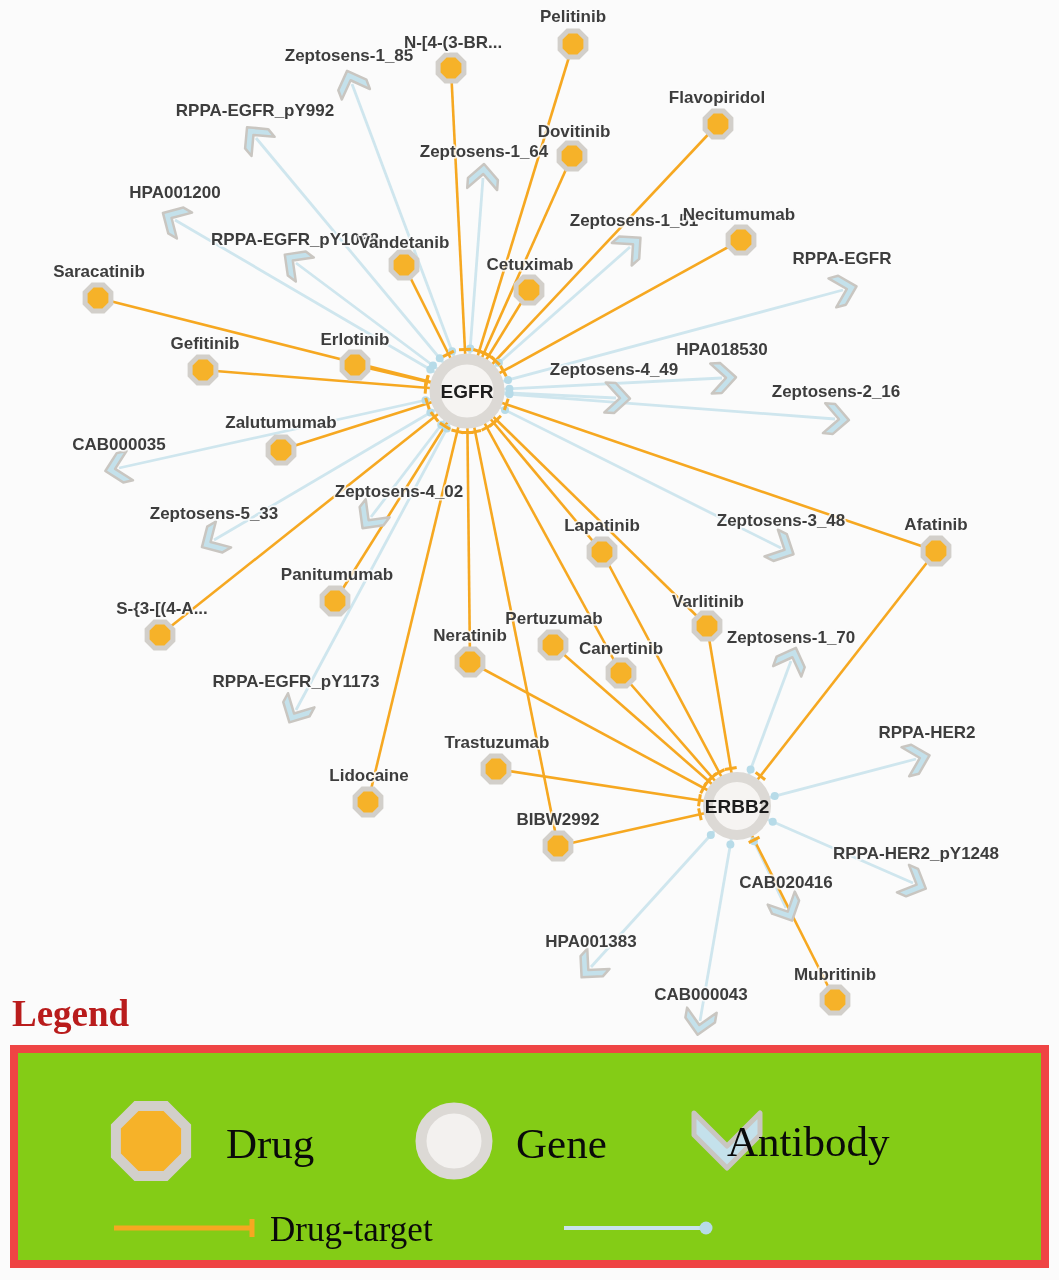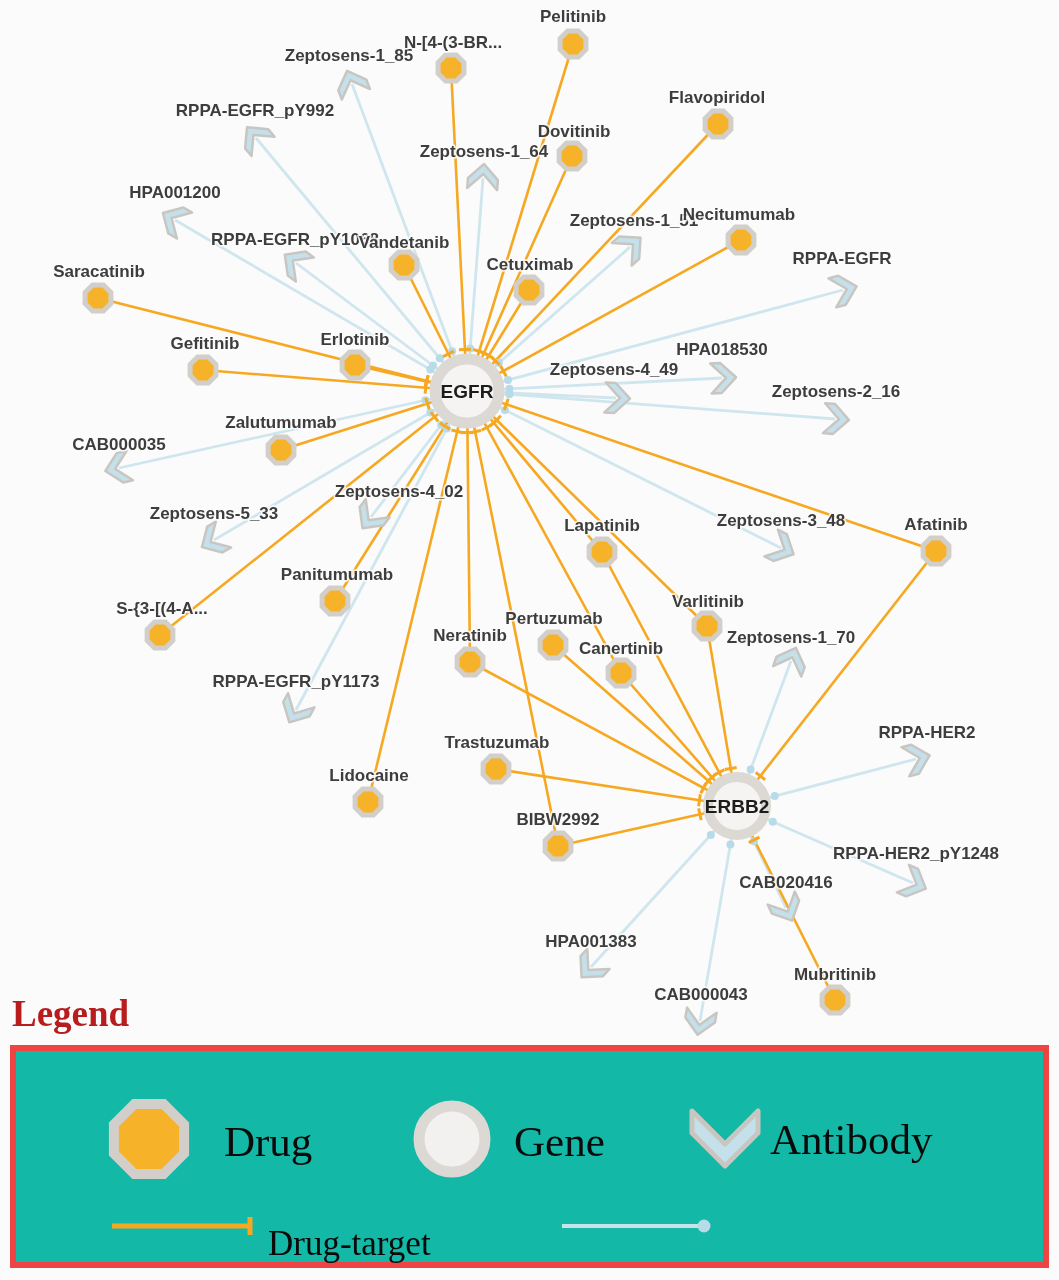--- a/index.html
+++ b/index.html
@@ -5,21 +5,21 @@
   * { margin:0; padding:0; box-sizing:border-box; }
   html,body { width:1059px; height:1280px; }
   body { background:#ffffff; font-family:"Liberation Sans",sans-serif; position:relative; overflow:hidden; }
   .stage { position:absolute; left:0; top:0; width:1059px; height:1280px; background:#fbfbfb; }
   #graph-svg { position:absolute; left:0; top:0; }
   .node-label { font:700 17px "Liberation Sans",sans-serif; fill:#3d3d3d;
                 paint-order:stroke; stroke:rgba(251,251,251,0.8); stroke-width:3.5px; stroke-linejoin:round; }
   .gene-label { font:700 19px "Liberation Sans",sans-serif; fill:#1c1c1c; }
   .legend-title { position:absolute; left:12px; top:992px; font:700 37px "Liberation Serif",serif; color:#b91c1c; }
   .legend-box { position:absolute; left:10px; top:1045px; width:1039px; height:223px;
-                border:6px solid #ef4444; background:#14b8a6; }
+                border:8px solid #ef4444; background:#84cc16; }
   .abs { position:absolute; }
   .legend-node-label { position:absolute; transform:translateY(-50%); font:400 43px "Liberation Serif",serif; color:#0a0a0a; white-space:nowrap; }
   .legend-edge-label { position:absolute; transform:translateY(-50%); font:400 35px "Liberation Serif",serif; color:#0a0a0a; white-space:nowrap; }
 </style>
 </head>
 <body>
 
 <div class="stage">
 
   <svg id="graph-svg" width="1059" height="1045" viewBox="0 0 1059 1045">
@@ -237,27 +237,27 @@
     <div class="legend-node-label" style="left:208px; top:90px;">Drug</div>
 
     <svg class="abs" style="left:386px; top:38px;" width="100" height="100">
       <circle cx="50" cy="50" r="33" fill="#f3f1ef" stroke="#dcd9d5" stroke-width="11"></circle>
     </svg>
     <div class="legend-node-label" style="left:498px; top:90px;text-align:right;">Gene</div>
 
     <svg class="abs" style="left:654px; top:44px;" width="110" height="84">
       <path d="M 22,16 L 55,49 L 88,16 L 88,38 L 55,71 L 22,38 Z" fill="#c4e1eb" stroke="#c9c6c1" stroke-width="5" stroke-linejoin="round"></path>
     </svg>
-    <div class="legend-node-label" style="left:754px; top:88px;">Antibody</div>
+    <div class="legend-node-label" style="left:709px; top:88px;">Antibody</div>
 
     <svg class="abs" style="left:94px; top:164px;" width="150" height="22">
       <line x1="2" y1="11" x2="140" y2="11" stroke="#f6a821" stroke-width="5"></line>
       <line x1="140" y1="2" x2="140" y2="20" stroke="#f6a821" stroke-width="5"></line>
     </svg>
-    <div class="legend-edge-label" style="left:252px; top:177px;margin-top:16px;">Drug-target</div>
+    <div class="legend-edge-label" style="left:252px; top:177px;">Drug-target</div>
 
     <svg class="abs" style="left:544px; top:164px;" width="156" height="22">
       <line x1="2" y1="11" x2="142" y2="11" stroke="#c9e3ed" stroke-width="4"></line>
       <circle cx="144" cy="11" r="6.5" fill="#b7dbe8"></circle>
     </svg>
 
   </div>
 </div>
 
 </body></html>

